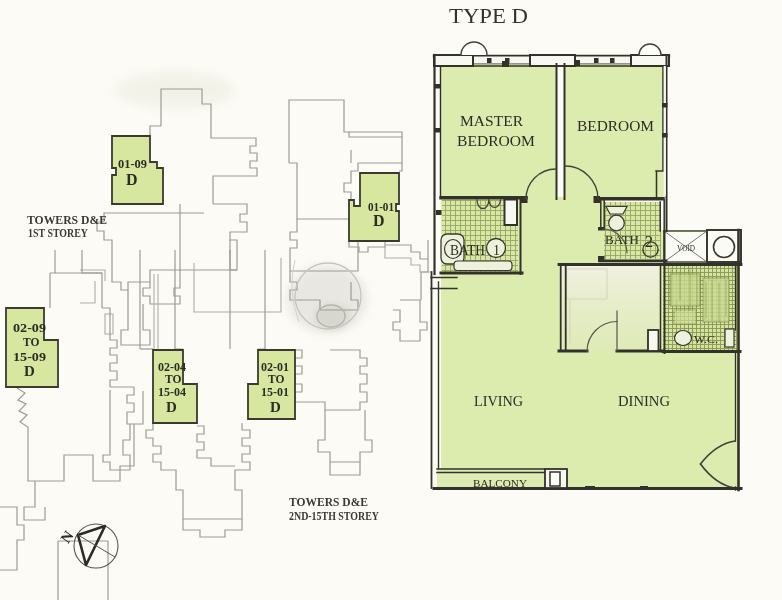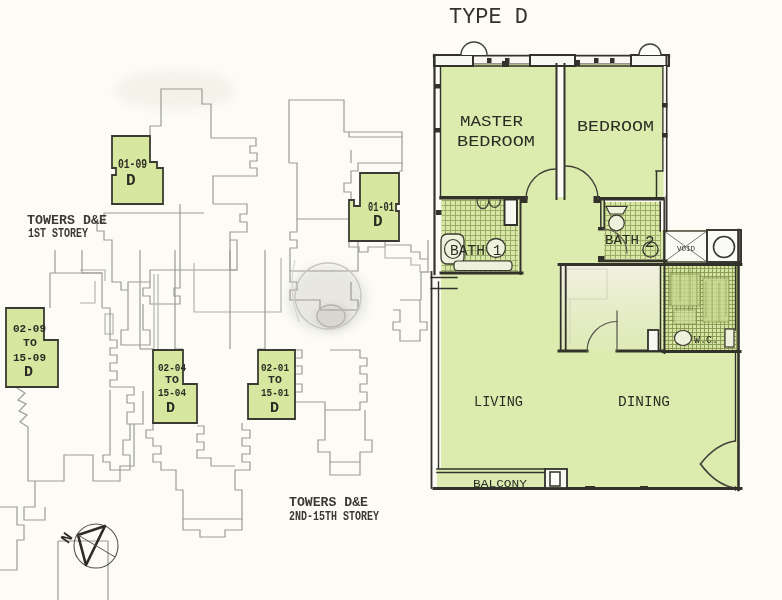--- a/index.html
+++ b/index.html
@@ -1,17 +1,17 @@
 <!DOCTYPE html>
 <html><head>
 <meta charset="utf-8">
 <style>
 html,body{margin:0;padding:0;background:#ffffff;}
 #page{position:relative;width:782px;height:600px;background:#fcfbf6;overflow:hidden;
-font-family:Liberation Mono, monospace;}
+font-family:Liberation Serif, serif;}
 svg{position:absolute;left:0;top:0;}
 </style>
 </head>
 <body>
 <div id="page">
 <svg width="782" height="600" viewBox="0 0 782 600">
 <defs>
 <pattern id="tile" width="5" height="5" patternUnits="userSpaceOnUse">
 <path d="M0 0.5H5M0.5 0V5" stroke="#7f8f45" stroke-width="0.9" opacity="0.75"></path>
 </pattern>

